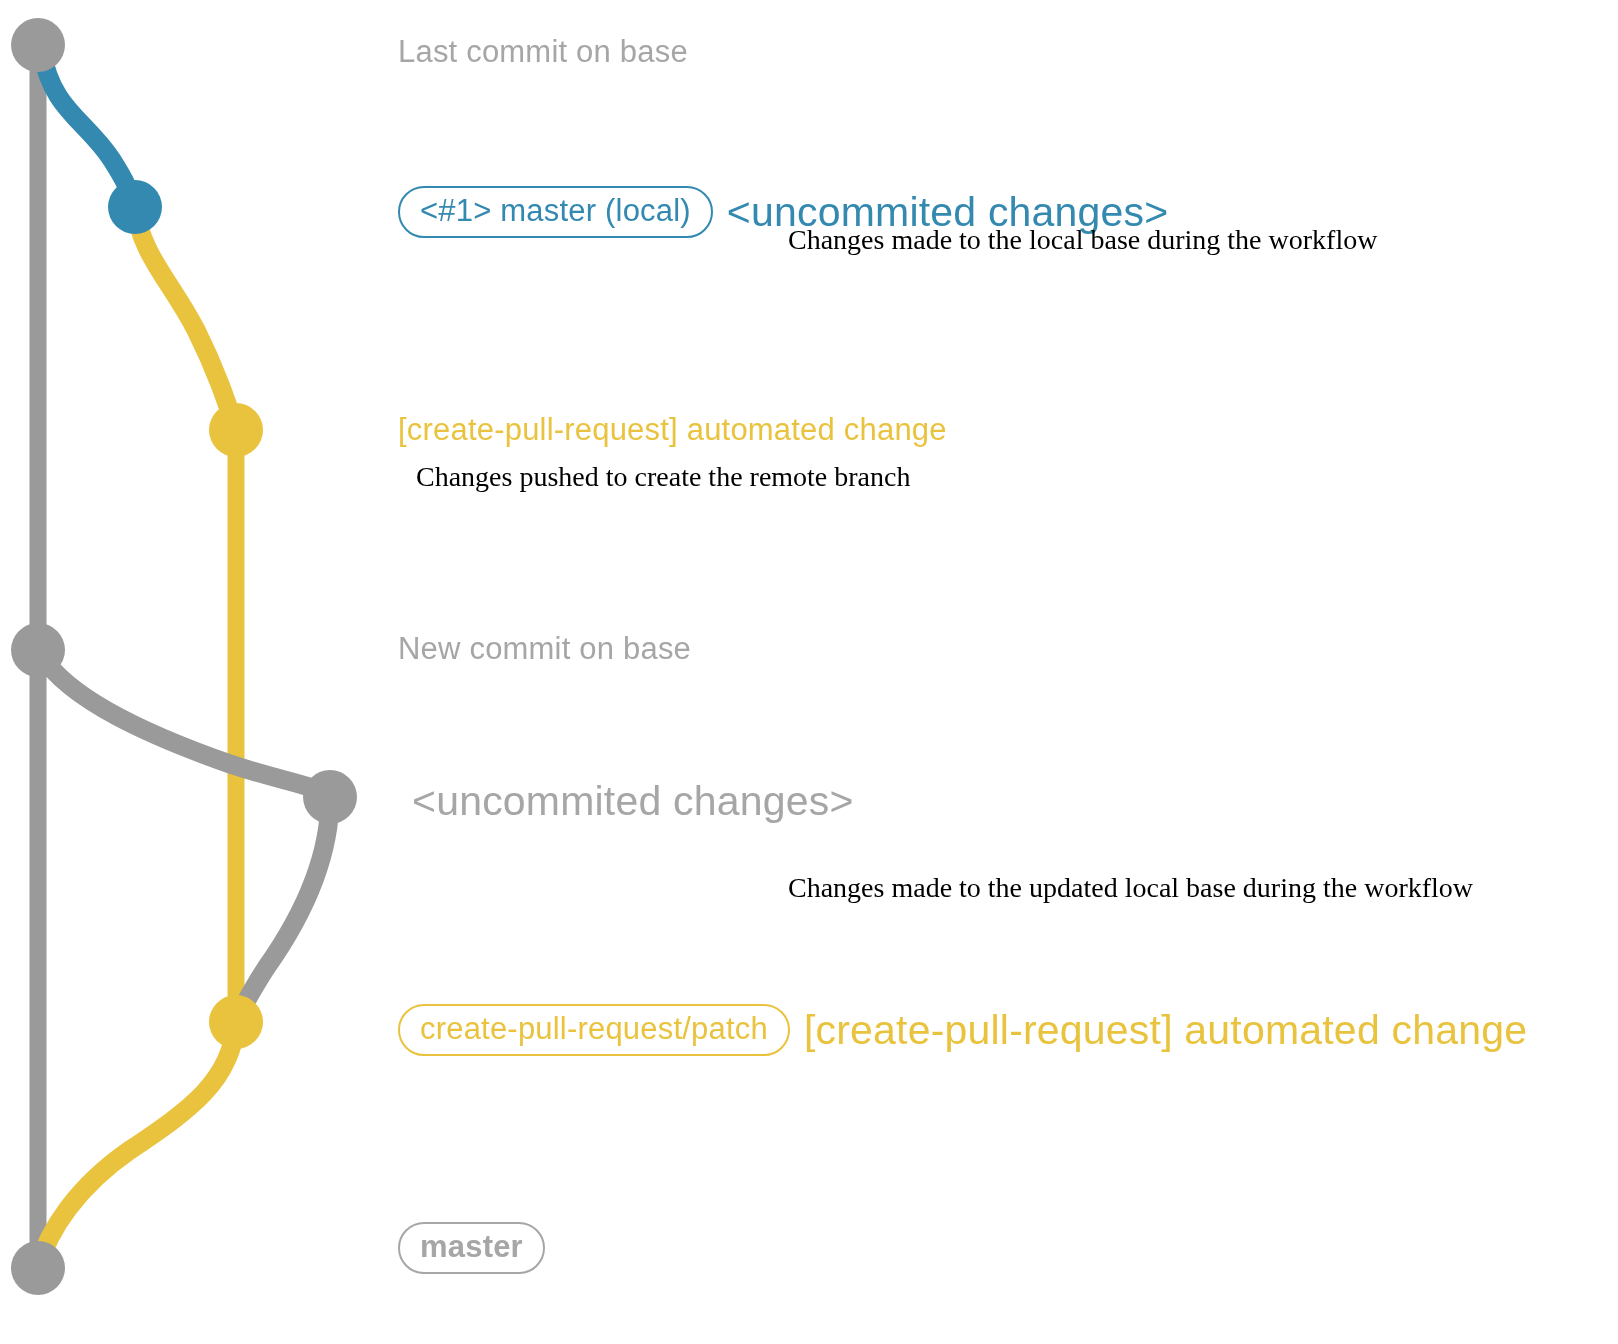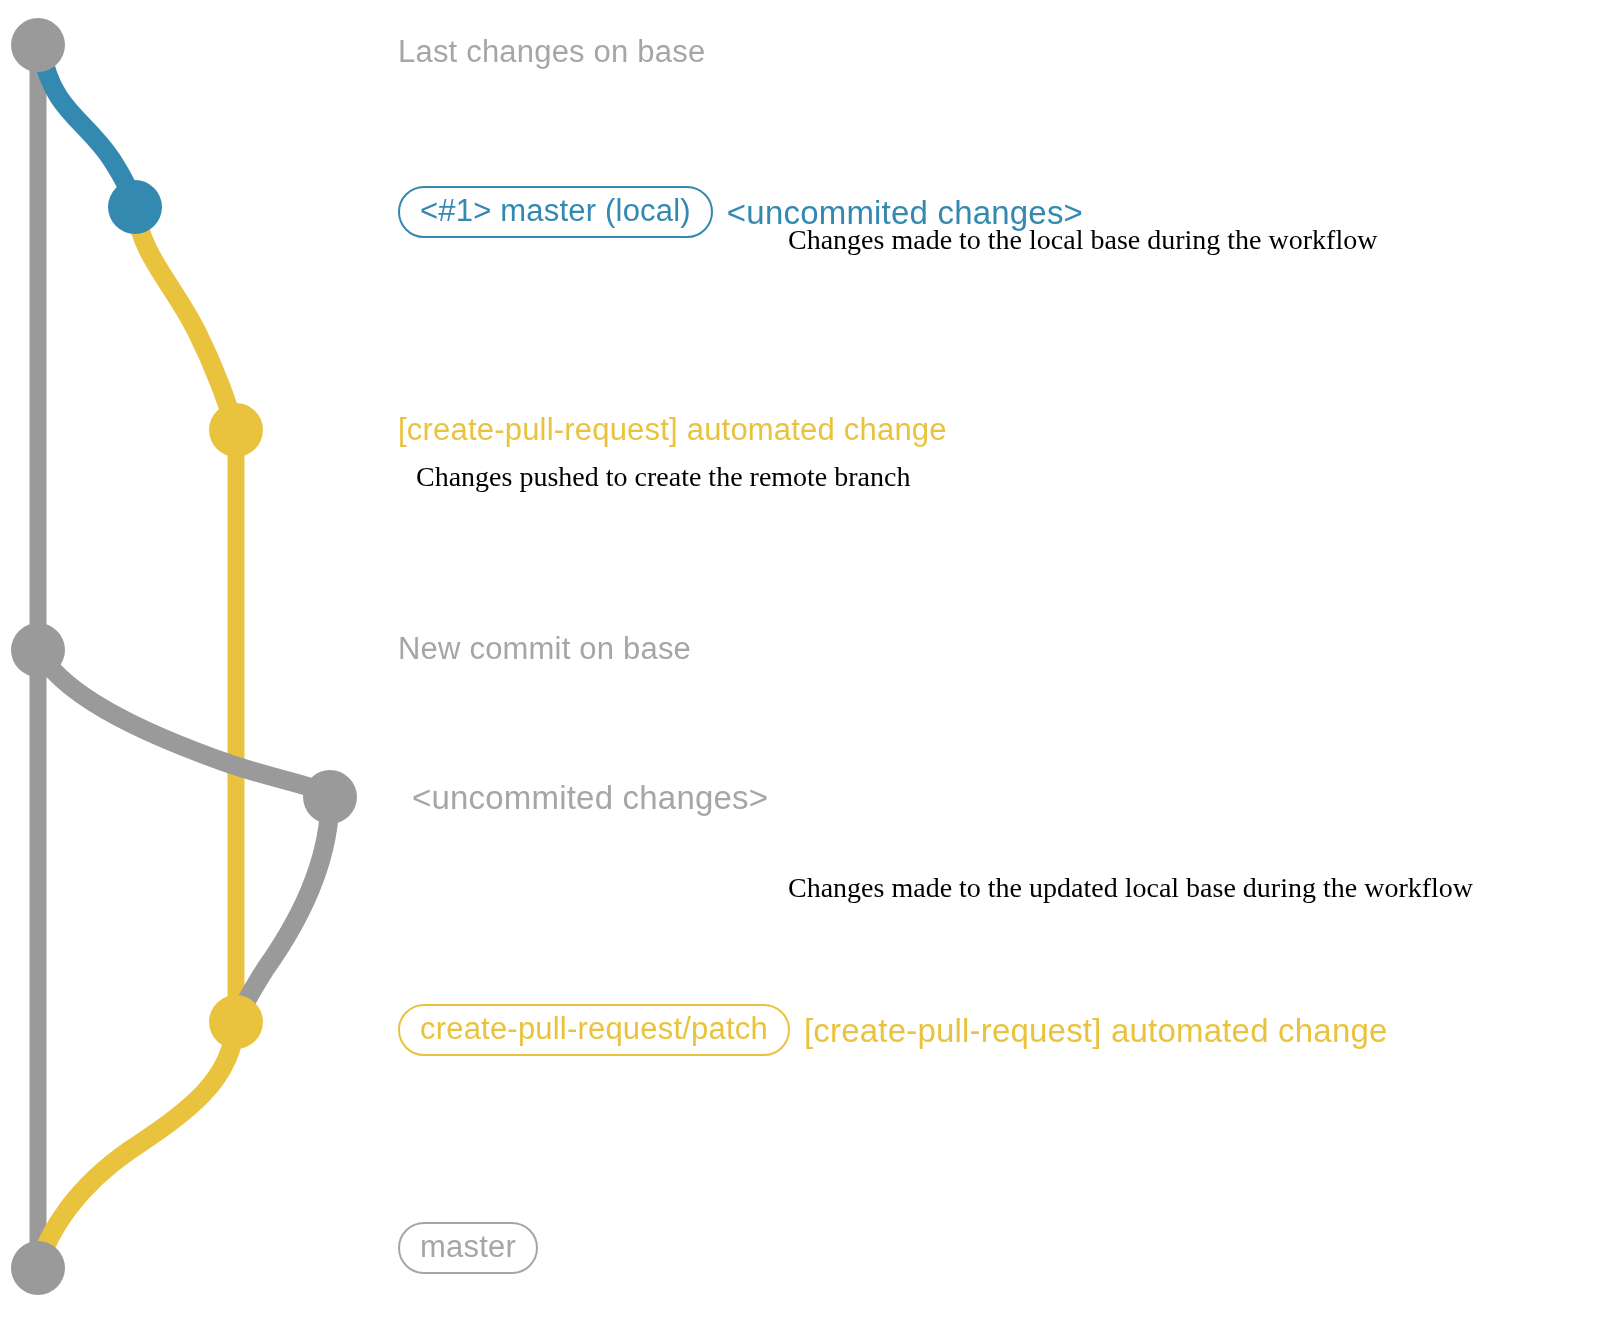--- a/index.html
+++ b/index.html
@@ -49,21 +49,21 @@
     line-height: 1;
     letter-spacing: 0.2px;
     background: #ffffff;
     box-sizing: border-box;
   }
   .badge.thin {
     border-width: 2px;
   }
 
   .msg {
-    font-size: 33px;
+    font-size: 41px;
     line-height: 1;
     letter-spacing: 0.2px;
     padding-left: 14px;
   }
 
   .headline {
     position: absolute;
     font-size: 31px;
     line-height: 1;
     letter-spacing: 0.2px;
@@ -107,21 +107,21 @@
 
     <circle cx="38" cy="45" r="27" fill="#9a9a9a"></circle>
     <circle cx="135" cy="207" r="27" fill="#3389b0"></circle>
     <circle cx="236" cy="430" r="27" fill="#e9c33e"></circle>
     <circle cx="38" cy="650" r="27" fill="#9a9a9a"></circle>
     <circle cx="330" cy="797" r="27" fill="#9a9a9a"></circle>
     <circle cx="236" cy="1022" r="27" fill="#e9c33e"></circle>
     <circle cx="38" cy="1268" r="27" fill="#9a9a9a"></circle>
   </svg>
 
-  <div class="headline c-gray" style="left:398px; top:36px;">Last changes on base</div>
+  <div class="headline c-gray" style="left:398px; top:36px;">Last commit on base</div>
 
   <div class="row" style="left:398px; top:186px;">
     <span class="badge c-blue">&lt;#1&gt; master (local)</span>
     <span class="msg c-blue">&lt;uncommited changes&gt;</span>
   </div>
   <div class="note" style="left:788px; top:226px;">Changes made to the local base during the workflow</div>
 
   <div class="headline c-yellow" style="left:398px; top:414px;">[create-pull-request] automated change</div>
   <div class="note" style="left:416px; top:463px;">Changes pushed to create the remote branch</div>
 
@@ -130,17 +130,17 @@
   <div class="row" style="left:398px; top:781px;">
     <span class="msg c-gray">&lt;uncommited changes&gt;</span>
   </div>
   <div class="note" style="left:788px; top:838px;margin-top:36px;">Changes made to the updated local base during the workflow</div>
 
   <div class="row" style="left:398px; top:1004px;">
     <span class="badge c-yellow">create-pull-request/patch</span>
     <span class="msg c-yellow">[create-pull-request] automated change</span>
   </div>
 
-  <div class="row" style="left:398px; top:1222px;">
+  <div class="row" style="left:398px; top:1222px;font-weight:bold;">
     <span class="badge thin c-gray">master</span>
   </div>
 
 </div>
 
 </body></html>

